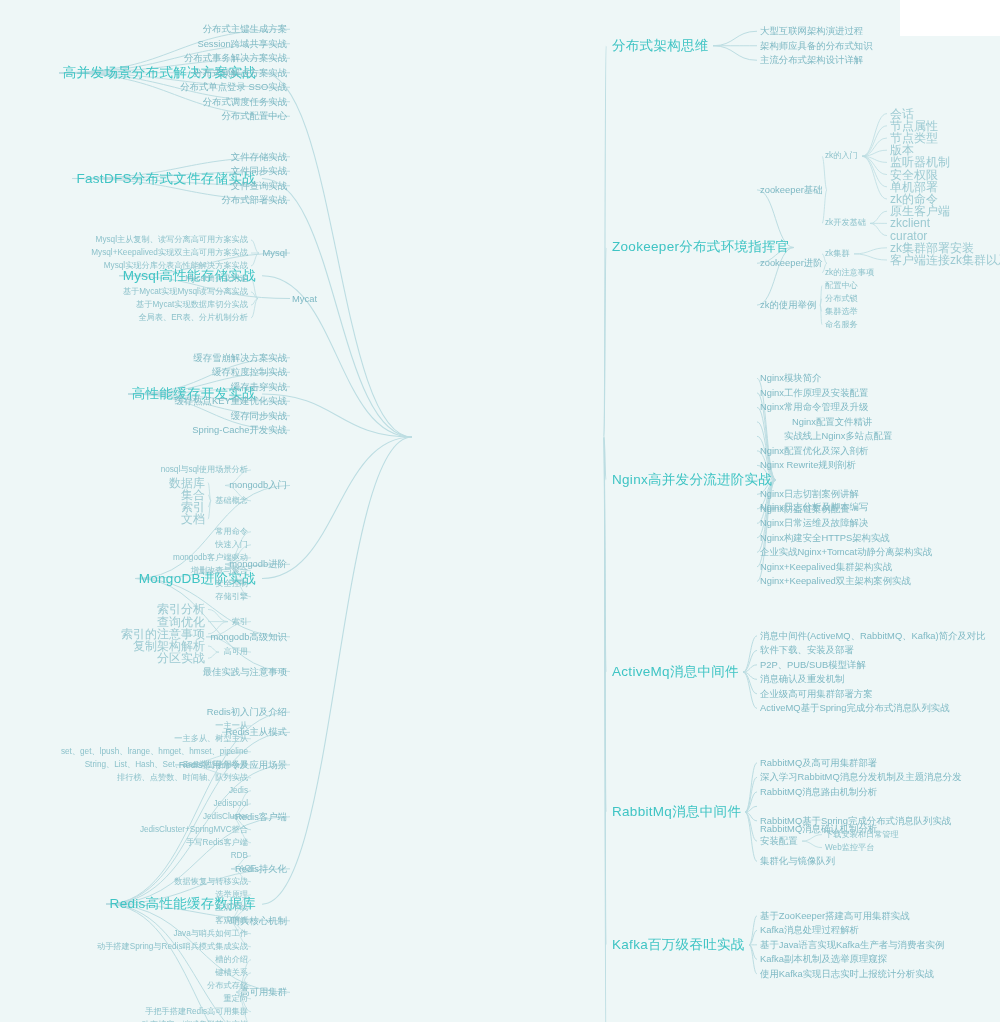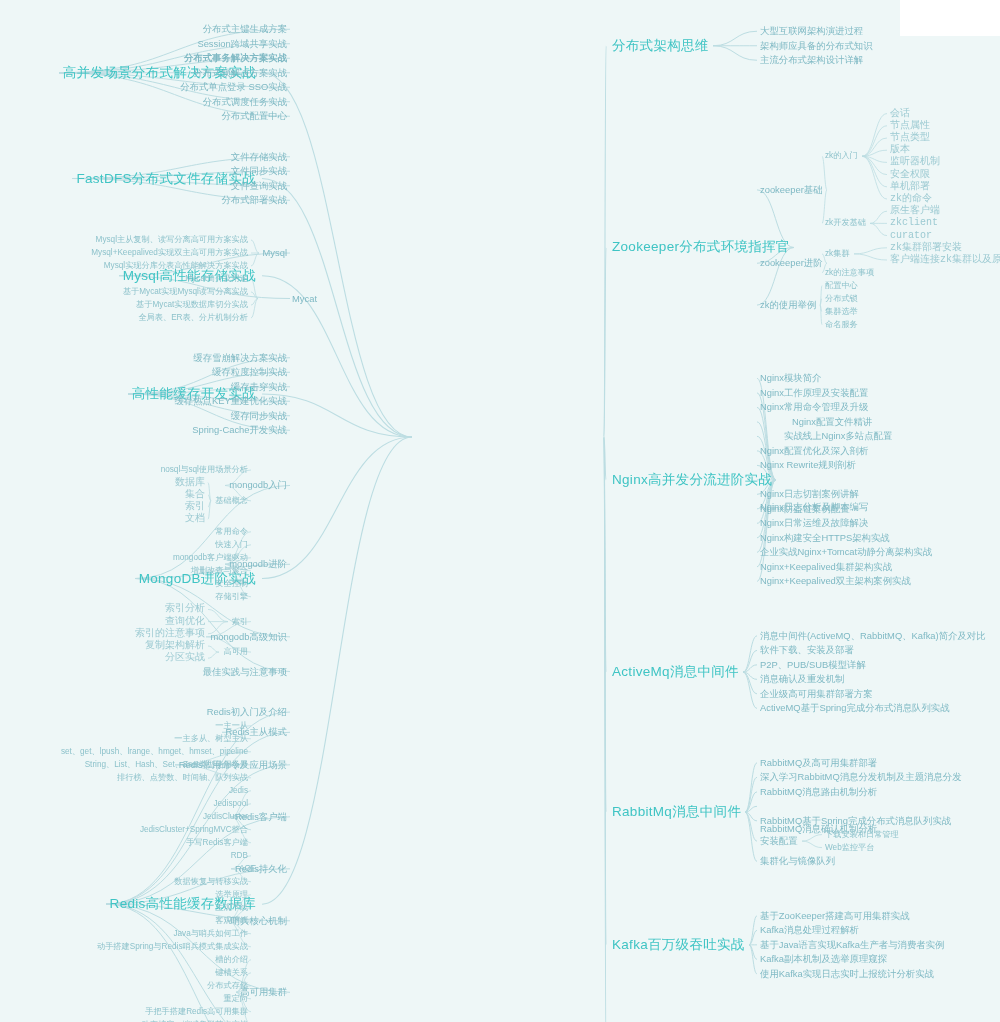--- a/index.html
+++ b/index.html
@@ -32,21 +32,21 @@
   .l1 {
     color:#3fc4c4;
     font-size:13.5px;
     letter-spacing:0.3px;
   }
   
   .l2 { color:#7fb9c4; font-size:9.4px; }
   
   .l3 { color:#8dc2cb; font-size:8.2px; }
   
-  .l4 { color:#9ccad2; font-size:10px;font-family:Liberation Mono, monospace; }
+  .l4 { color:#9ccad2; font-size:12px; }
 
   .r { transform:translate(-100%,-50%); }   
   .l { transform:translate(0,-50%); }       
   .c { transform:translate(-50%,-50%); }
 </style>
 </head>
 <body>
 
 <div id="canvas">
   <svg class="links" id="links">
@@ -222,21 +222,21 @@
       <path d="M802,1079.6 C812,1079.6 812,1079.6 822,1079.6" fill="none" stroke="#bcdde2" stroke-width="0.8"></path>
       <path d="M802,1079.6 C812,1079.6 812,1092.6 822,1092.6" fill="none" stroke="#bcdde2" stroke-width="0.8"></path>
     </svg>
   <div class="whitebox"></div>
 
 
   <div id="nodes">
       <div class="node l1 r" style="left: 256px; top: 72.75px;">高并发场景分布式解决方案实战</div>
       <div class="node l2 r" style="left: 287px; top: 29.25px;">分布式主键生成方案</div>
       <div class="node l2 r" style="left: 287px; top: 43.75px;">Session跨域共享实战</div>
-      <div class="node l2 r" style="left: 287px; top: 58.25px; font-weight: bold;">分布式事务解决方案实战</div>
+      <div class="node l2 r" style="left: 287px; top: 58.25px;">分布式事务解决方案实战</div>
       <div class="node l2 r" style="left: 287px; top: 72.75px;">分布式锁解决方案实战</div>
       <div class="node l2 r" style="left: 287px; top: 87.25px;">分布式单点登录 SSO实战</div>
       <div class="node l2 r" style="left: 287px; top: 101.75px;">分布式调度任务实战</div>
       <div class="node l2 r" style="left: 287px; top: 116.25px;">分布式配置中心</div>
       <div class="node l1 r" style="left: 256px; top: 178.5px;">FastDFS分布式文件存储实战</div>
       <div class="node l2 r" style="left: 287px; top: 156.75px;">文件存储实战</div>
       <div class="node l2 r" style="left: 287px; top: 171.25px;">文件同步实战</div>
       <div class="node l2 r" style="left: 287px; top: 185.75px;">文件查询实战</div>
       <div class="node l2 r" style="left: 287px; top: 200.25px;">分布式部署实战</div>
       <div class="node l1 r" style="left: 256px; top: 275.75px;">Mysql高性能存储实战</div>

